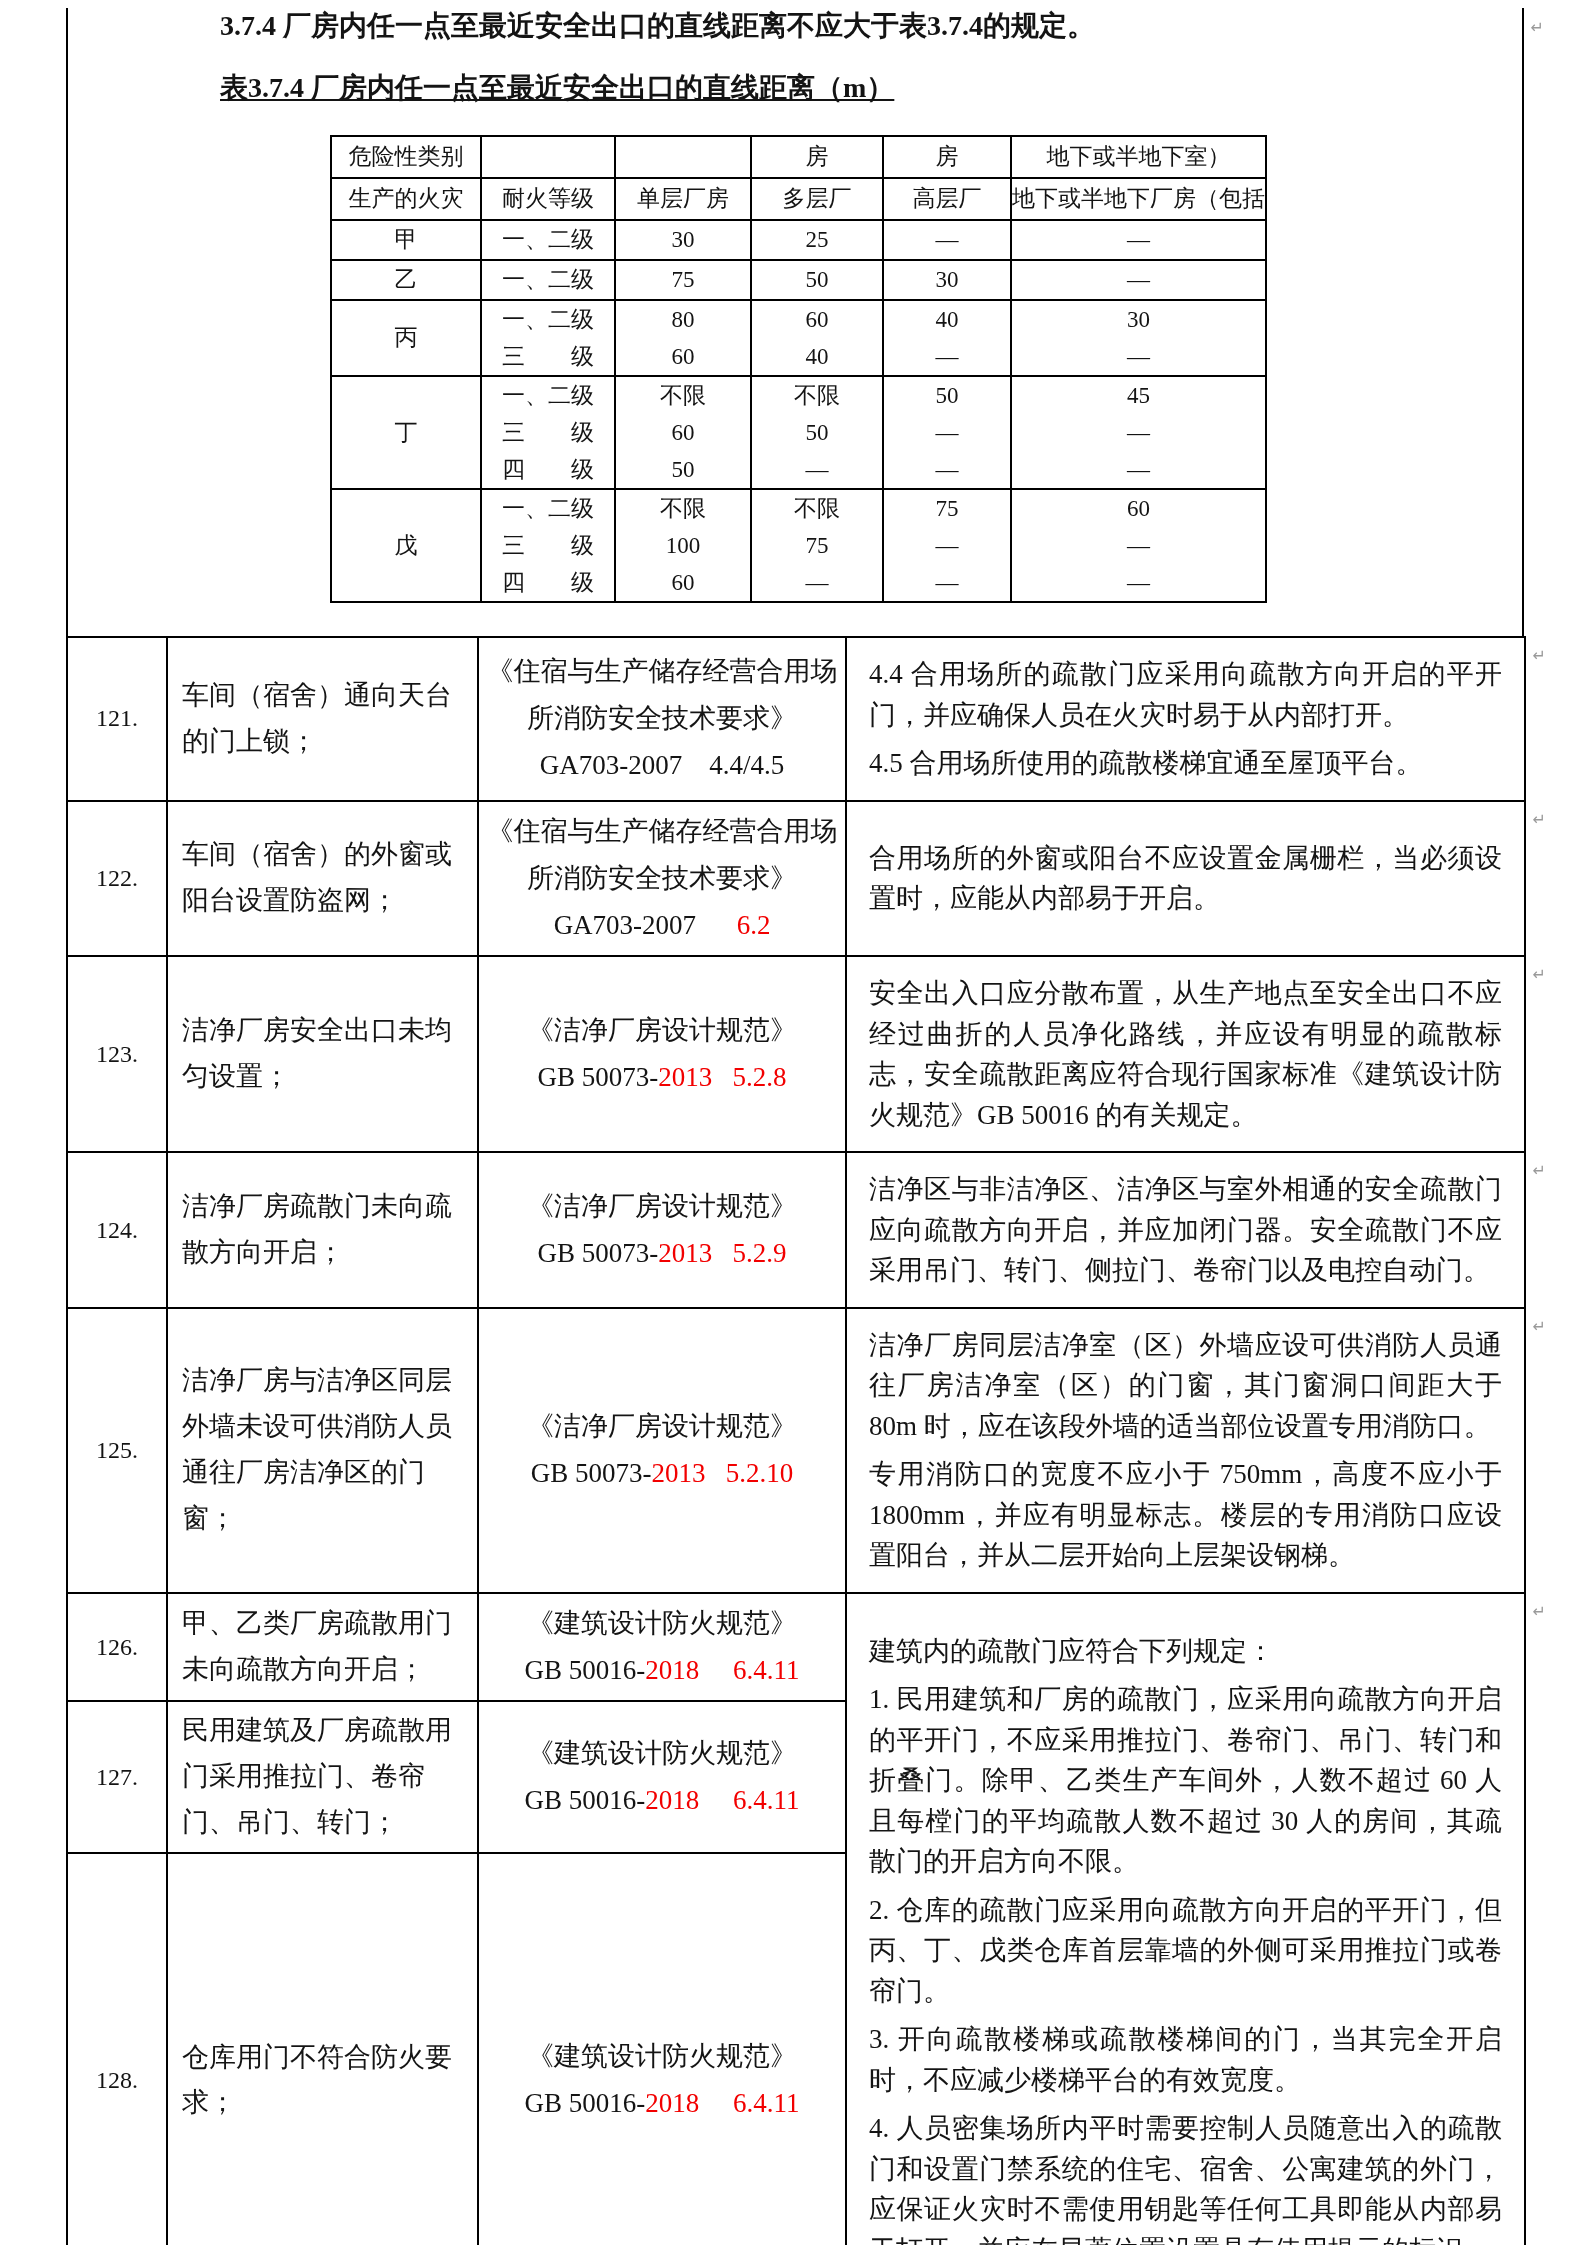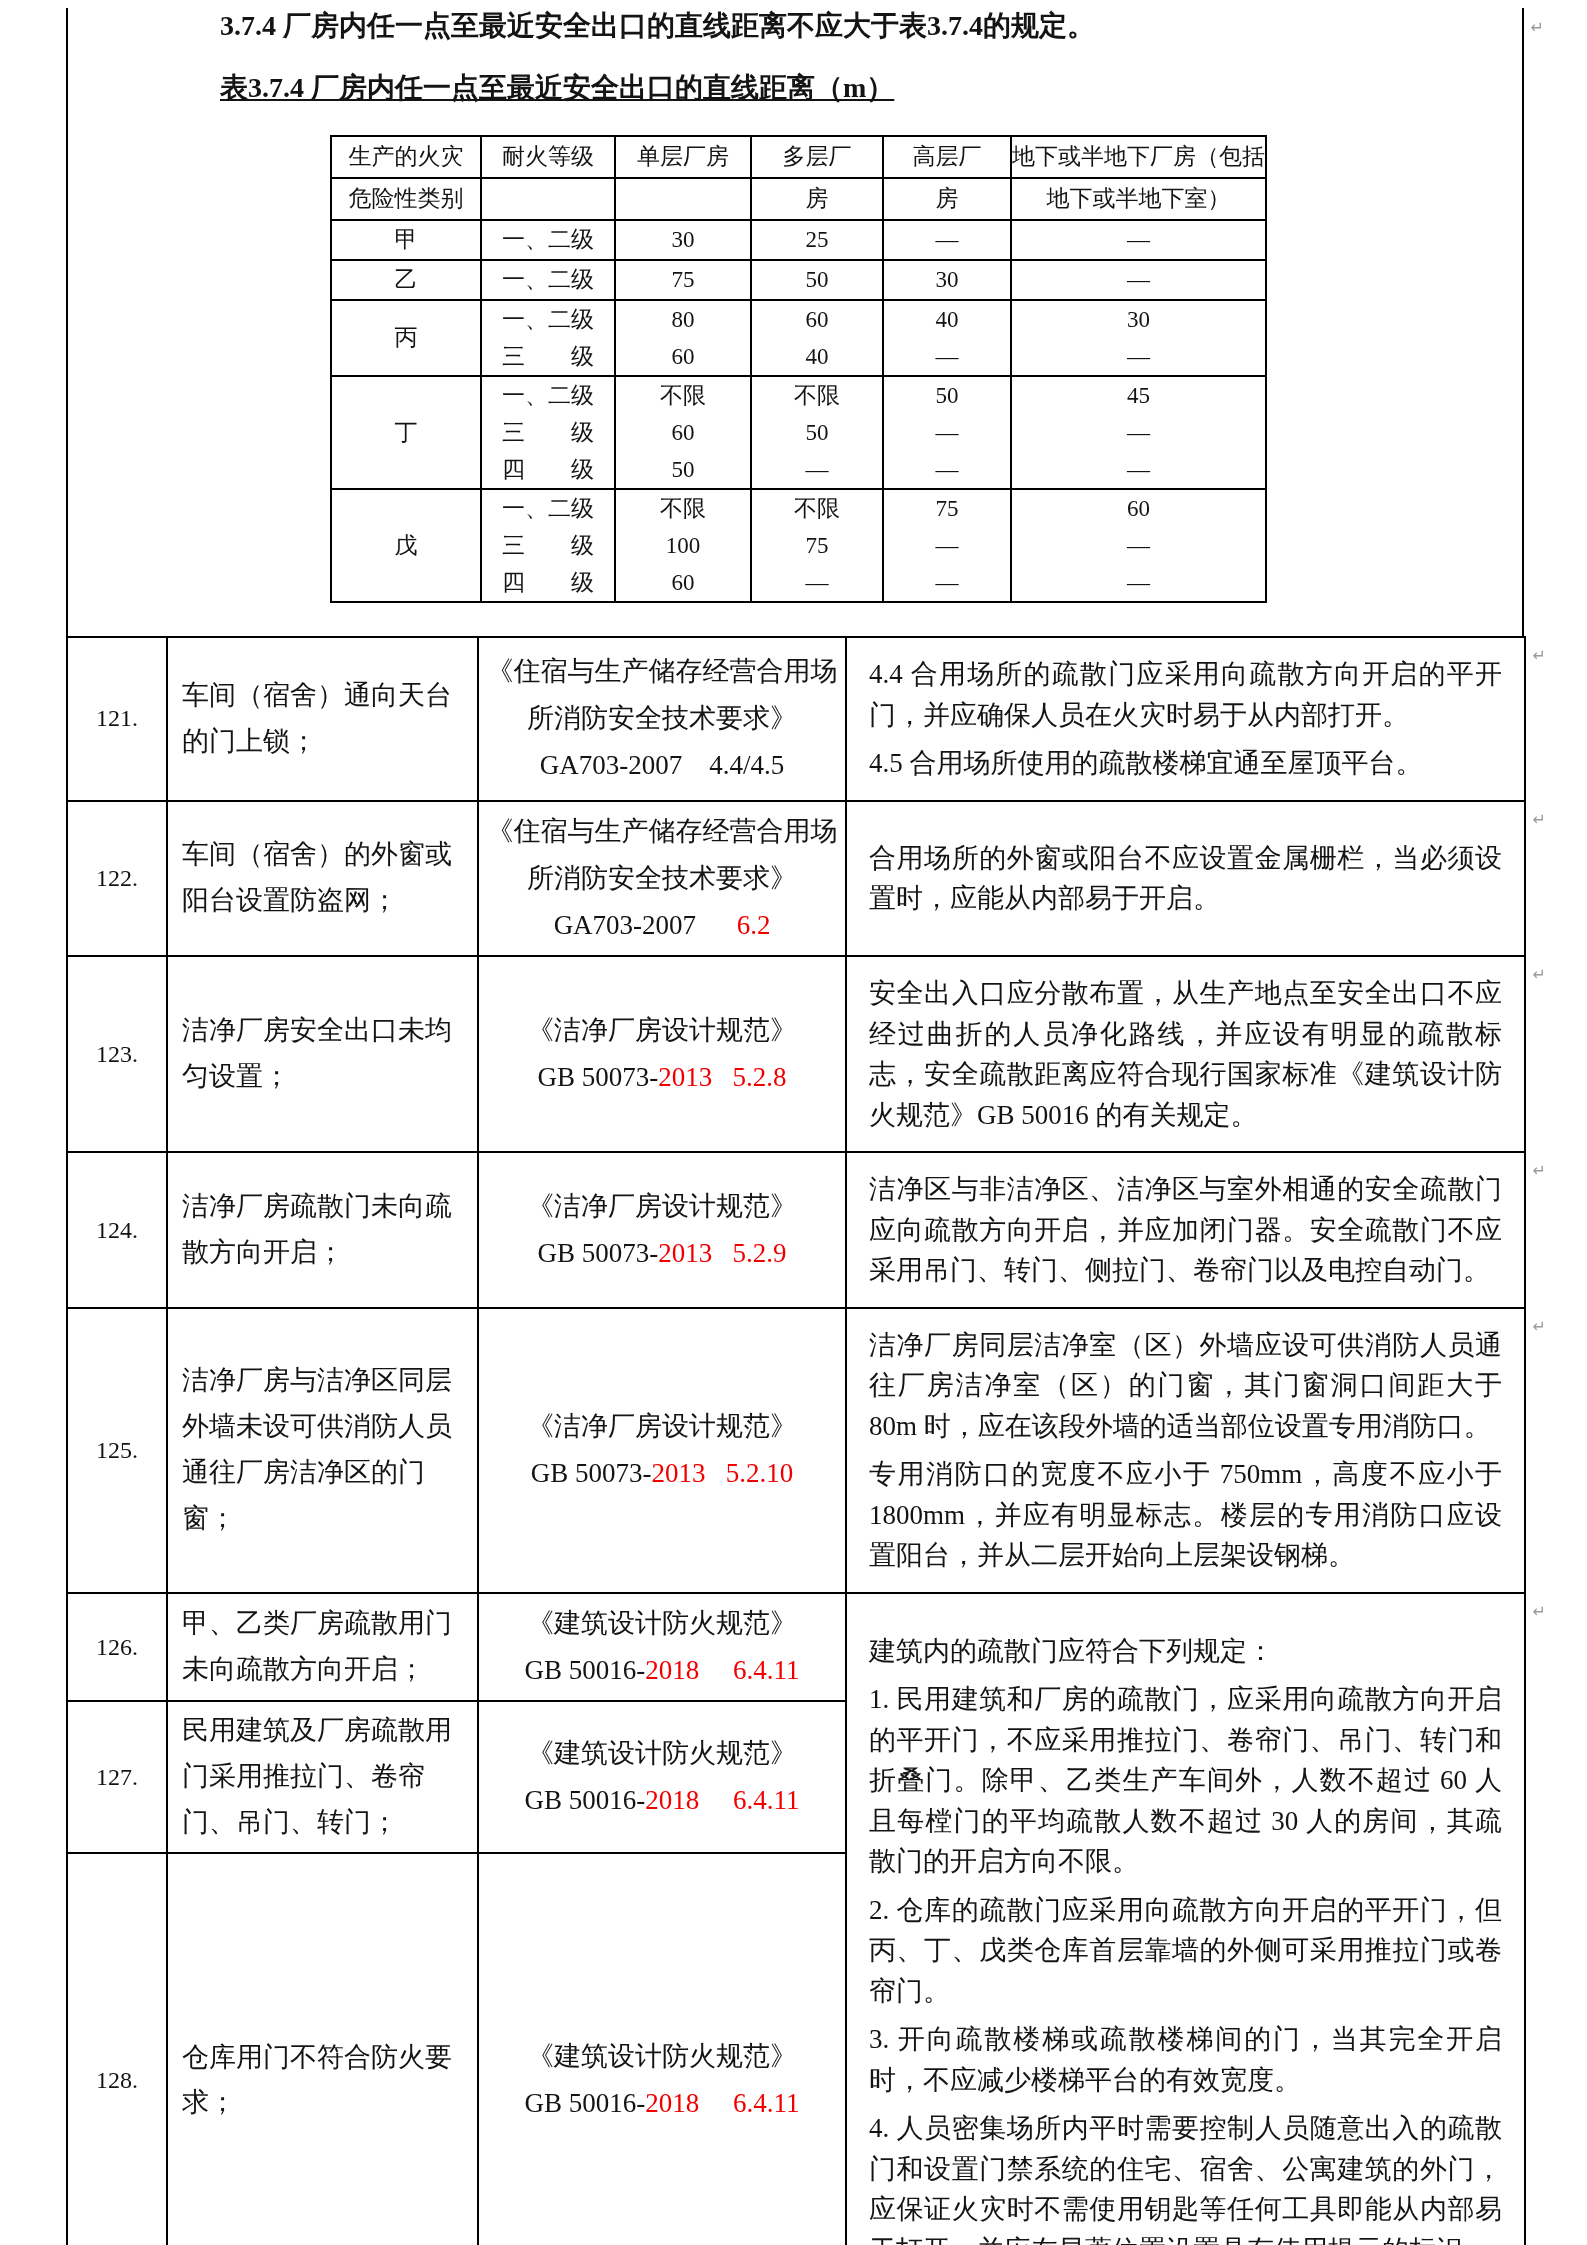--- a/index.html
+++ b/index.html
@@ -50,34 +50,34 @@
         <colgroup>
           <col style="width:150px">
             <col style="width:134px">
             <col style="width:136px">
           <col style="width:132px">
             <col style="width:128px">
             <col style="width:255px">
         </colgroup>
         <tbody>
             <tr class="hrow">
+          <td>危险性类别</td>
+          <td></td>
+          <td></td>
+          <td>房</td>
+          <td>房</td>
+          <td>地下或半地下室）</td>
+        </tr>
+        <tr class="hrow">
           <td>生产的火灾</td>
           <td>耐火等级</td>
           <td>单层厂房</td>
           <td>多层厂</td>
           <td>高层厂</td>
           <td>地下或半地下厂房（包括</td>
-        </tr>
-        <tr class="hrow">
-          <td>危险性类别</td>
-          <td></td>
-          <td></td>
-          <td>房</td>
-          <td>房</td>
-          <td>地下或半地下室）</td>
         </tr>
         <tr class="srow">
           <td>甲</td>
           <td>
                 <div class="ln">一、二级</div>
               </td>
           <td>
                 <div class="ln">30</div>
               </td>
           <td>

